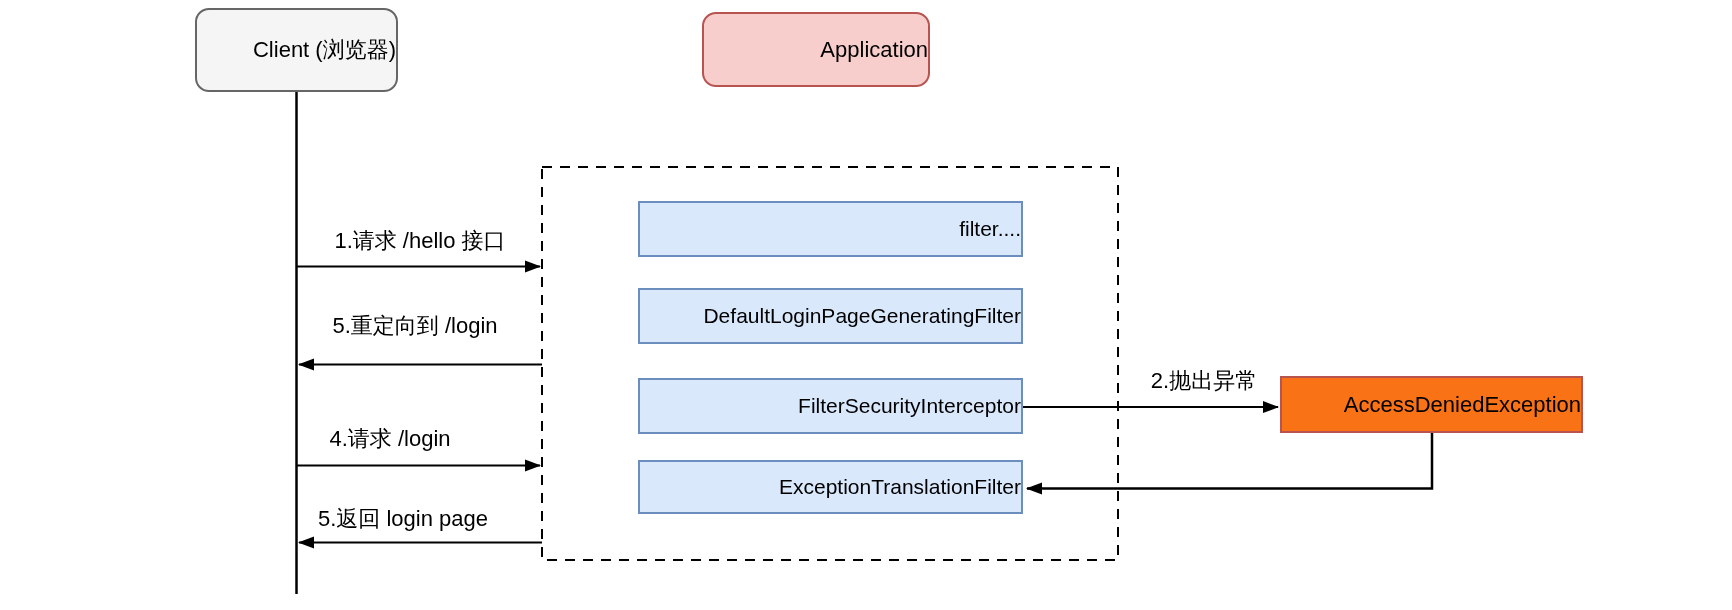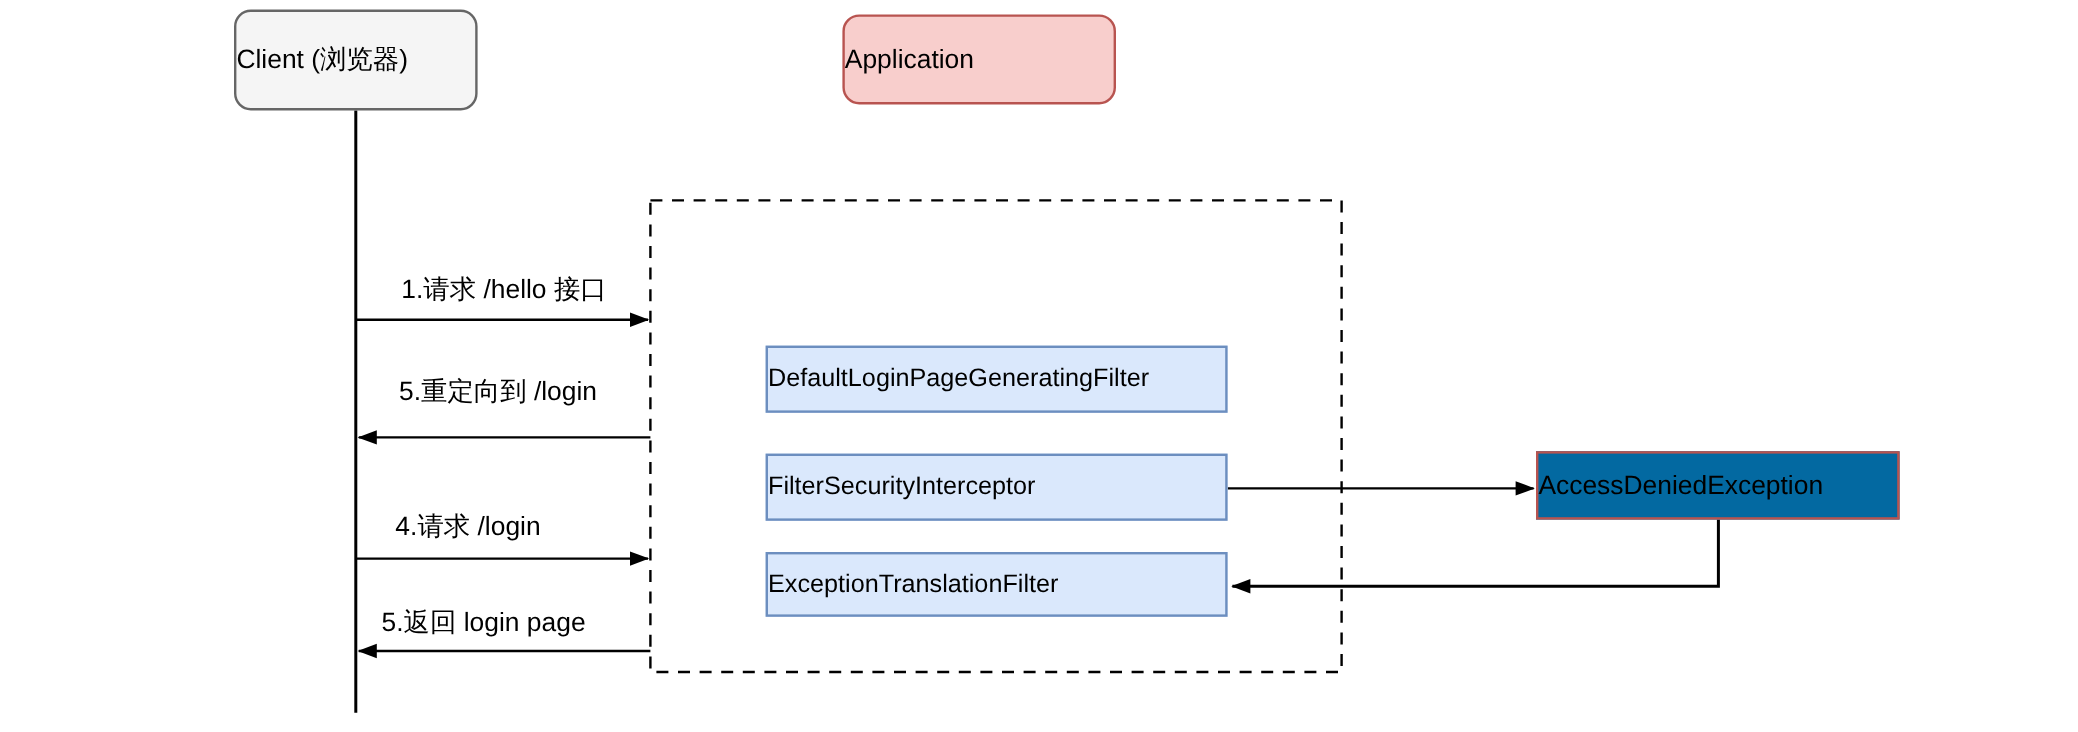--- a/index.html
+++ b/index.html
@@ -14,21 +14,21 @@
   }
   .layer {
     position: absolute;
     left: 0; top: 0;
     width: 1732px; height: 610px;
   }
   .node {
     position: absolute;
     display: flex;
     align-items: center;
-    justify-content: flex-start;
+    justify-content: flex-end;
     box-sizing: border-box;
     text-align: center;
     white-space: nowrap;
   }
   .node-client {
     left: 195px; top: 8px; width: 203px; height: 84px;
     background: #f5f5f5;
     border: 2px solid #666666;
     border-radius: 14px;
     font-size: 22px;
@@ -52,21 +52,21 @@
     background: #dae8fc;
     border: 2px solid #6c8ebf;
     font-size: 21px;
   }
   .filter-1 { top: 201px; }
   .filter-2 { top: 288px; }
   .filter-3 { top: 378px; }
   .filter-4 { top: 460px; height: 54px; }
   .node-exception {
     left: 1280px; top: 376px; width: 303px; height: 57px;
-    background: #0369a1;
+    background: #f97316;
     border: 2px solid #b85450;
     font-size: 22px;
   }
   .msg-label {
     position: absolute;
     font-size: 22px;
     line-height: 30px;
     text-align: center;
     white-space: nowrap;
   }
@@ -107,32 +107,36 @@
 
   <div class="node node-client">
     <span>Client (浏览器)</span>
   </div>
 
   <div class="node node-application">
     <span>Application</span>
   </div>
 
 
+  <div class="node filter-box filter-1">
+    <span>filter....</span>
+  </div>
   <div class="node filter-box filter-3">
     <span>FilterSecurityInterceptor</span>
   </div>
   <div class="node filter-box filter-2">
     <span>DefaultLoginPageGeneratingFilter</span>
   </div>
   <div class="node filter-box filter-4">
     <span>ExceptionTranslationFilter</span>
   </div>
 
   <div class="node node-exception">
     <span>AccessDeniedException</span>
   </div>
 
   <div class="msg-label msg-1">1.请求 /hello 接口</div>
+  <div class="msg-label msg-2">2.抛出异常</div>
   <div class="msg-label msg-3">5.重定向到 /login</div>
   <div class="msg-label msg-4">4.请求 /login</div>
   <div class="msg-label msg-5">5.返回 login page</div>
 
 </div>
 
 </body></html>

